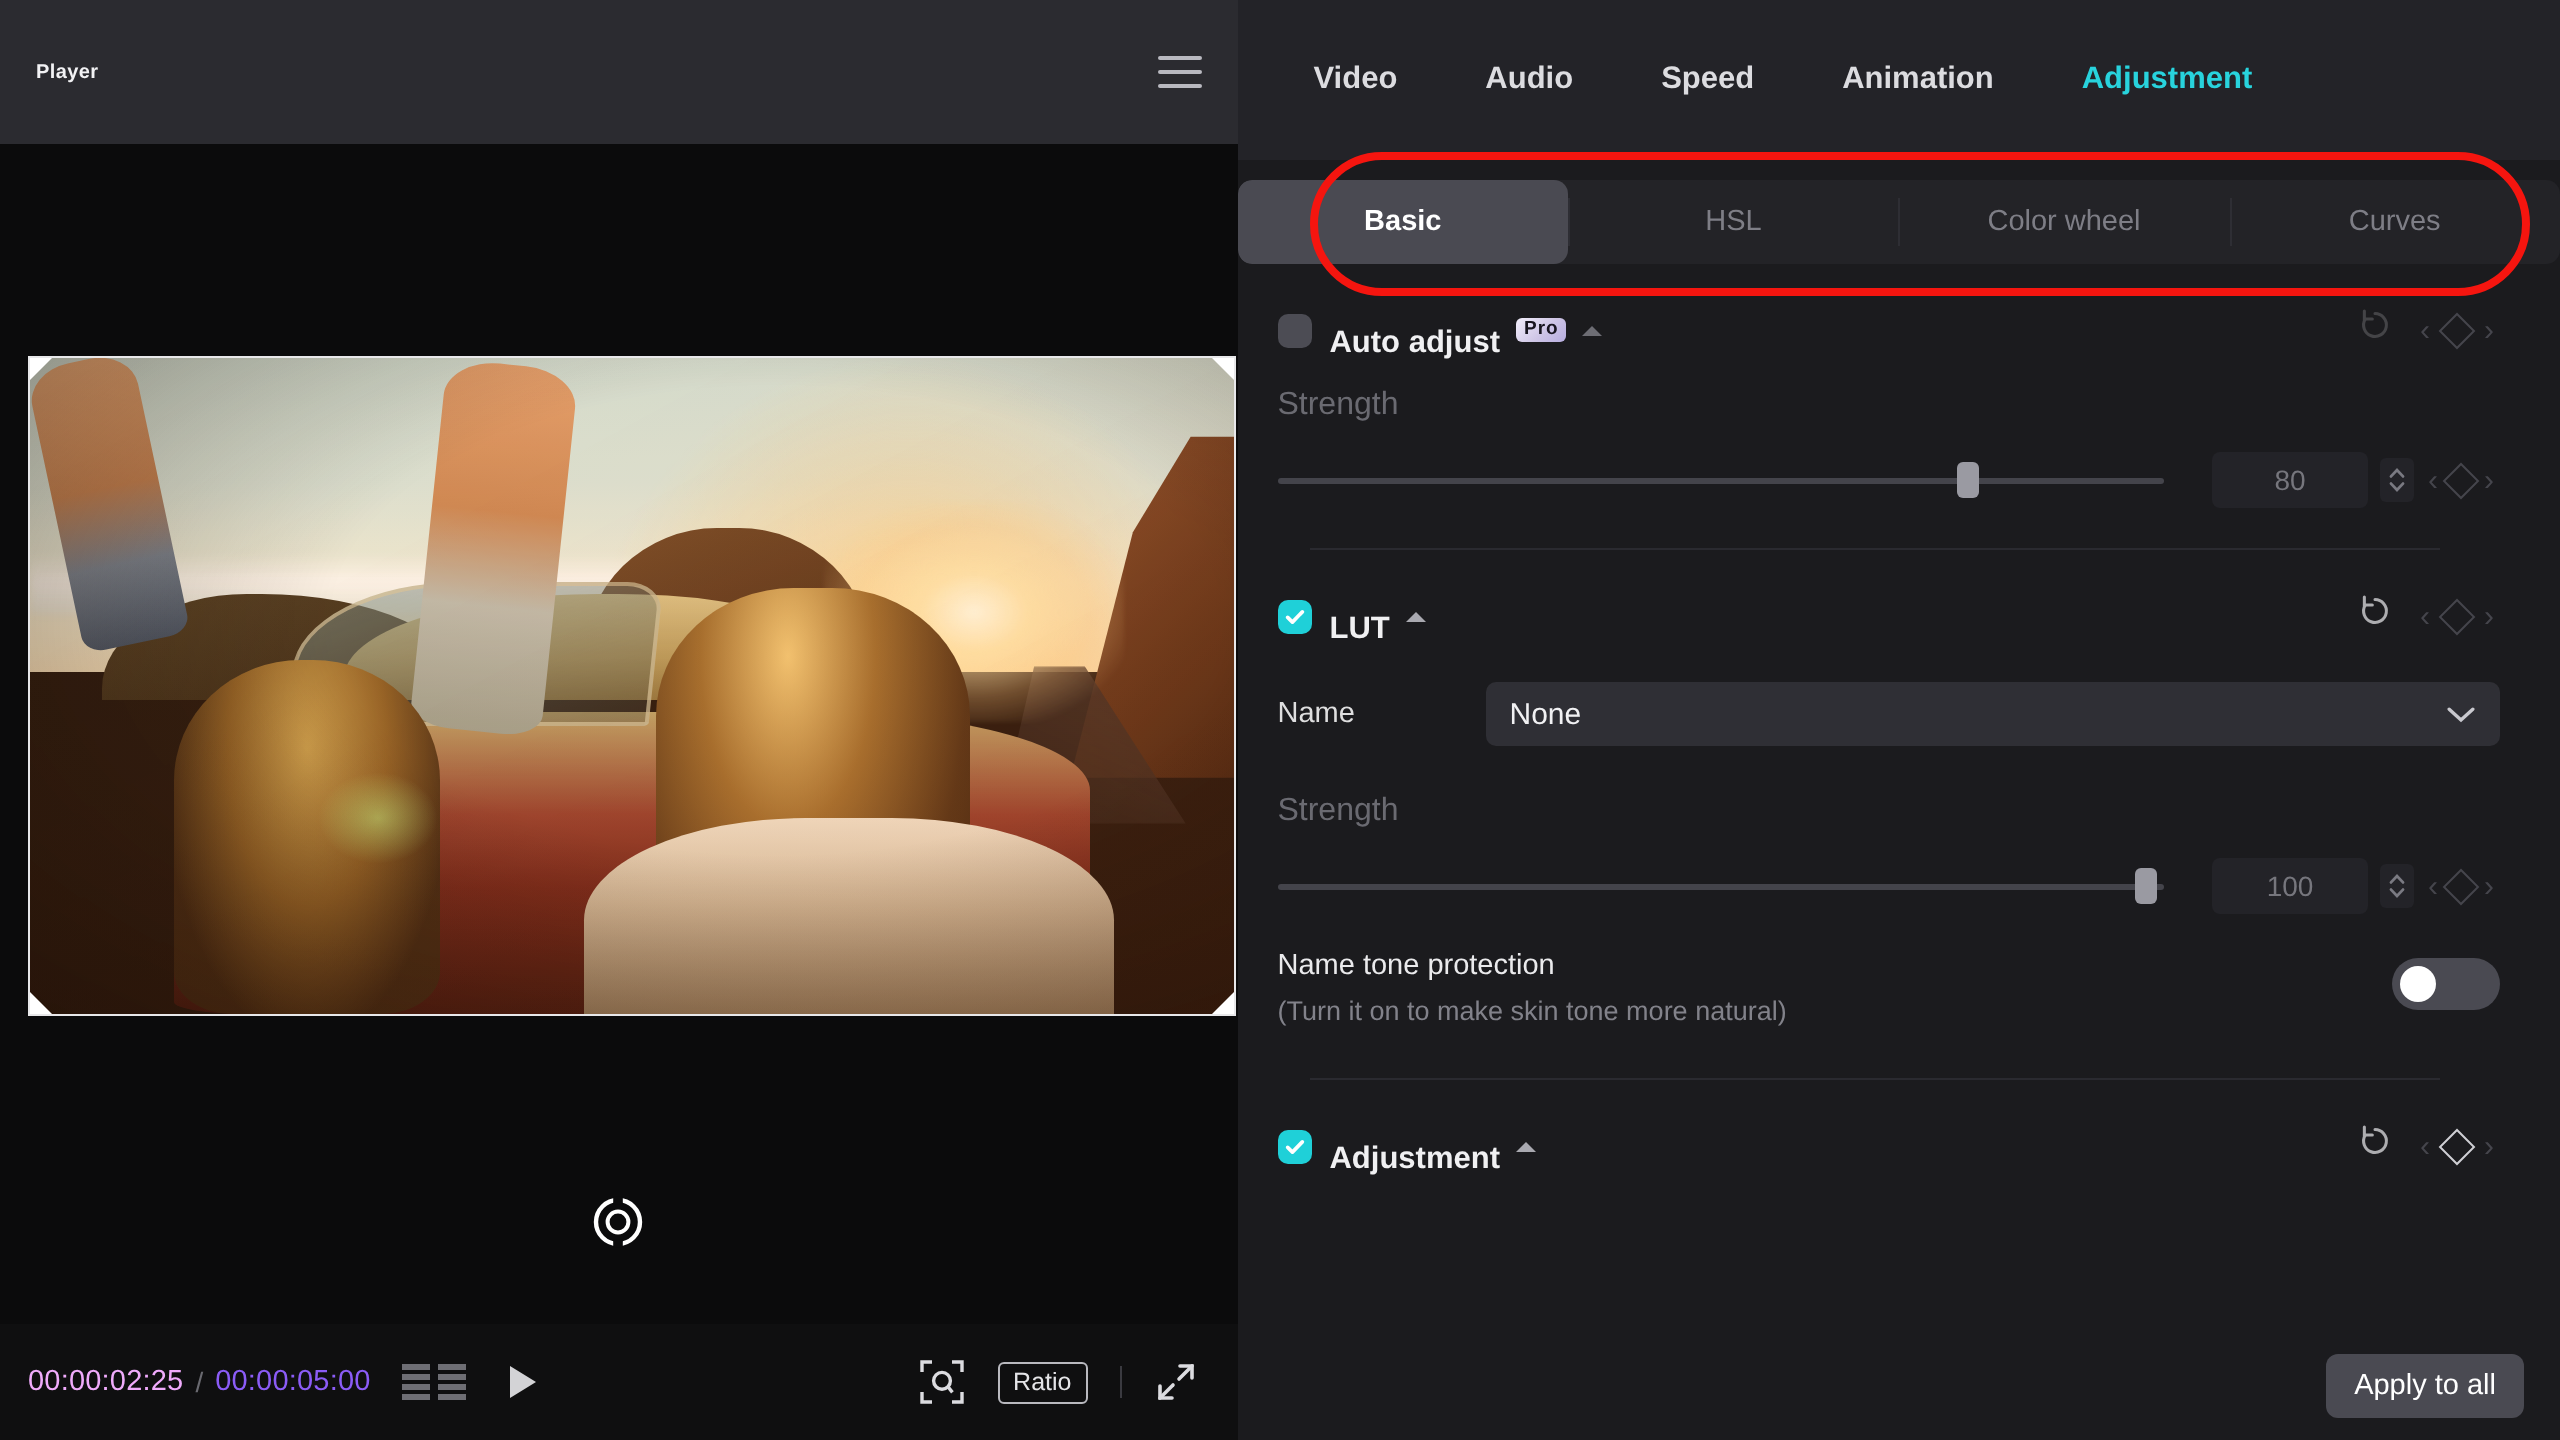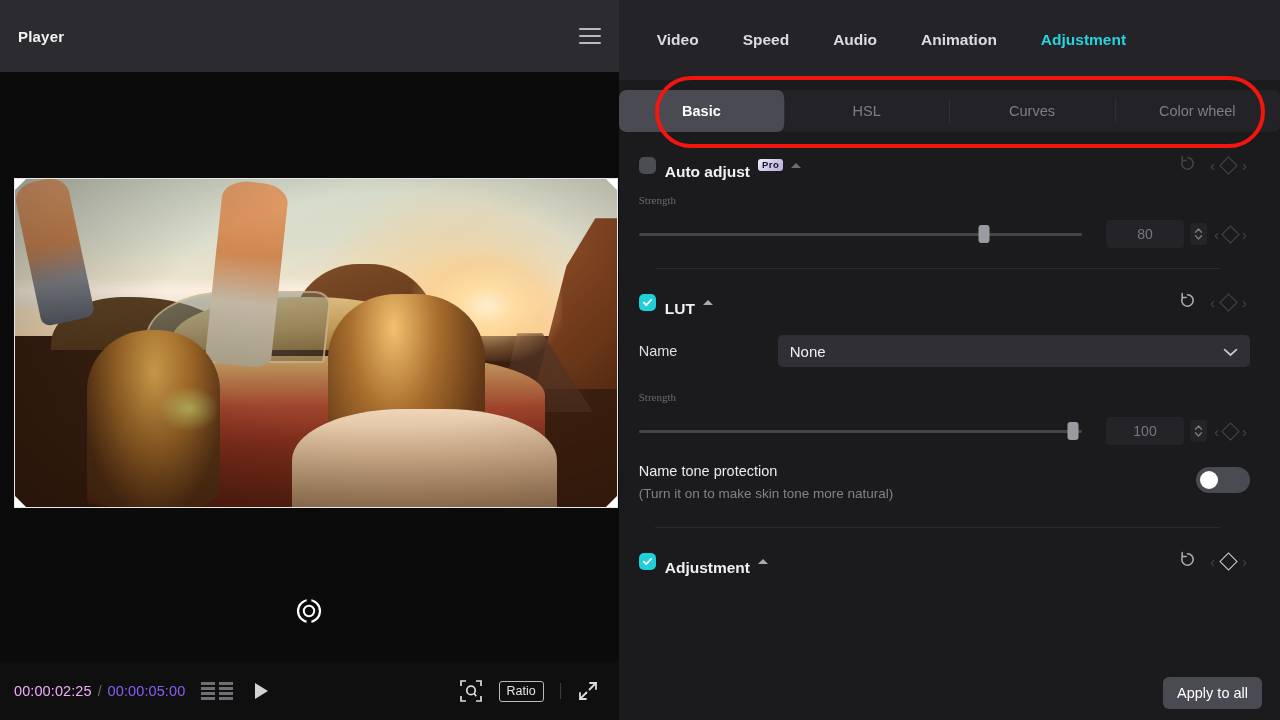--- a/index.html
+++ b/index.html
@@ -19,21 +19,21 @@
     display: flex; flex-direction: column;
   }
   .player-header {
     position: relative;
     height: 72px;
     background: #2b2b30;
     display: flex; align-items: center;
     padding: 0 18px;
     flex: 0 0 72px;
   }
-  .player-title { color: #f2f2f4; font-size: 15px; font-weight: 700; letter-spacing: .2px; text-align: right; }
+  .player-title { color: #f2f2f4; font-size: 10px; font-weight: 700; letter-spacing: .2px; text-align: right; }
   .hamburger { margin-left: auto; width: 22px; height: 16px; display: flex; flex-direction: column; justify-content: space-between; cursor: pointer; }
   .hamburger i { display: block; height: 2px; background: #b9b9c0; border-radius: 1px; }
 
   .stage { position: relative; flex: 1 1 auto; background: #0b0b0c; }
 
   .video-frame {
     position: absolute;
     left: 14px; top: 106px;
     width: 604px; height: 330px;
     border: 1px solid #e8e8ea;
@@ -249,40 +249,40 @@
   .caret.lit { border-bottom-color: #a9a9b0; }
 
   .head-tools { margin-left: auto; display: flex; align-items: center; gap: 4px; }
   .kf-arrow { color: #45454c; font-size: 15px; padding: 0 3px; cursor: pointer; }
   .diamond { width: 13px; height: 13px; border: 1.6px solid #45454c; transform: rotate(45deg); cursor: pointer; }
   .diamond.lit { border-color: #cfcfd4; }
   .reset-ic { cursor: pointer; margin-right: 6px; opacity: .22; }
   .reset-ic.lit { opacity: .78; }
 
   .slider-row { padding-left: 4px; margin-top: 6px; }
-  .slider-label { font-size: 11px; color: #6a6a71; margin-bottom: 14px; font-family: Liberation Serif, serif; }
+  .slider-label { font-size: 16px; color: #6a6a71; margin-bottom: 14px; }
   .slider-line { display: flex; align-items: center; }
   .track { position: relative; height: 3px; background: #44444b; border-radius: 2px; flex: 1 1 auto; margin-right: 24px; }
   .track .knob {
     position: absolute; top: 50%; transform: translate(-50%, -50%);
     width: 11px; height: 18px; background: #9a9aa2; border-radius: 3px;
     cursor: pointer;
   }
   .numbox {
     width: 78px; height: 28px; background: #232328; border-radius: 4px;
     display: flex; align-items: center; justify-content: center;
     color: #76767d; font-size: 14px;
   }
   .stepper { margin-left: 6px; display: flex; flex-direction: column; gap: 2px; cursor: pointer;
     background: #232328; border-radius: 3px; padding: 4px 4px; }
   .val-tools { display: flex; align-items: center; gap: 2px; margin-left: 4px; }
 
   .divider { height: 1px; background: #2a2a30; margin: 20px 30px 0 20px; }
 
-  .name-row { display: flex; align-items: center; padding-left: 4px; margin-top: 10px; gap: 35px; }
+  .name-row { display: flex; align-items: center; padding-left: 4px; margin-top: 10px; }
   .name-label { color: #dededf; font-size: 14.5px; width: 104px; }
   .select {
     flex: 1 1 auto; height: 32px; background: #2f2f35; border-radius: 5px;
     display: flex; align-items: center; padding: 0 12px;
     color: #f1f1f3; font-size: 15px; cursor: pointer; position: relative;
   }
   .select .chev { margin-left: auto; }
 
   .skin-row { display: flex; align-items: flex-start; padding-left: 4px; margin-top: 18px; }
   .skin-t1 { color: #eaeaec; font-size: 14.5px; }
@@ -408,32 +408,32 @@
           </svg>
         </div>
       </div>
     </div>
   </div>
 
   <div class="inspector">
 
     <div class="tabbar">
       <div class="tab">Video</div>
+      <div class="tab">Audio</div>
       <div class="tab">Speed</div>
-      <div class="tab">Audio</div>
       <div class="tab">Animation</div>
       <div class="tab active">Adjustment</div>
     </div>
 
     <div class="segbar-wrap">
       <div class="segbar">
         <div class="seg active">Basic</div>
         <div class="seg">HSL</div>
+        <div class="seg">Color wheel</div>
         <div class="seg">Curves</div>
-        <div class="seg">Color wheel</div>
       </div>
     </div>
 
     <div class="scroll">
 
       <div class="sect">
         <div class="row-head">
           <div class="chk off"></div>
           <span class="head-label lit">Auto adjust</span>
           <span class="pro-badge">Pro</span>

